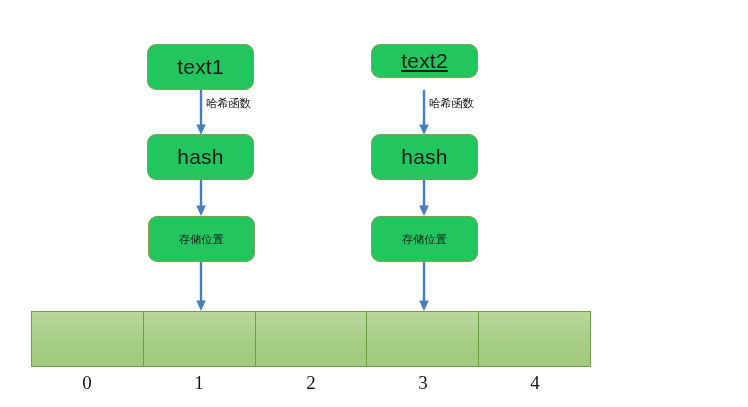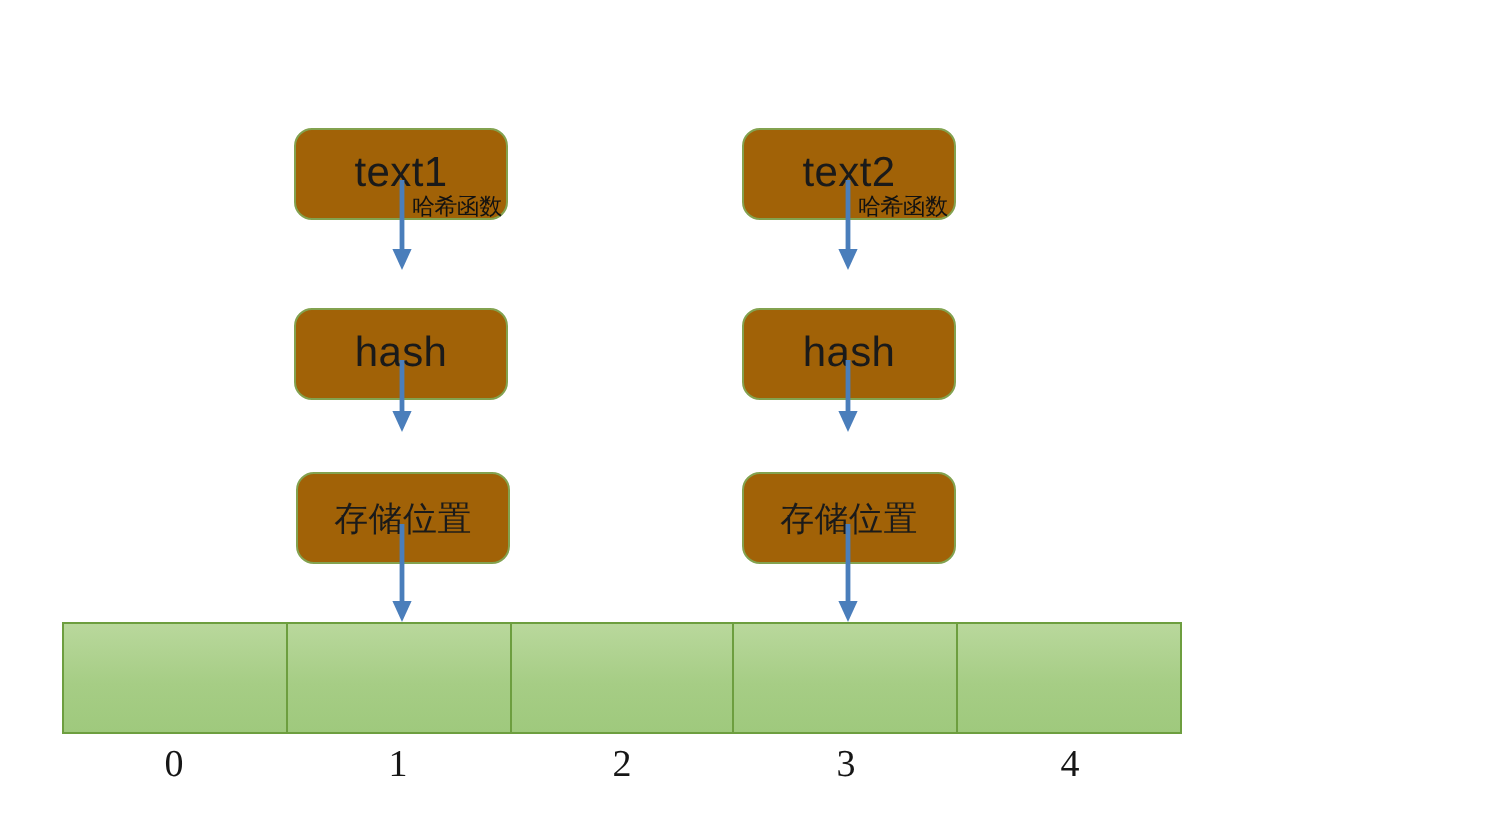--- a/index.html
+++ b/index.html
@@ -11,36 +11,35 @@
     position: relative;
     width: 748px;
     height: 407px;
     background: #ffffff;
     font-family: "Liberation Sans", "DejaVu Sans", sans-serif;
     overflow: hidden;
   }
   .node-box {
     position: absolute;
     box-sizing: border-box;
-    background: #a16207;
+    background: #22c55e;
     border: 1.4px solid #83a24f;
     border-radius: 9px;
     display: flex;
     align-items: center;
     justify-content: center;
     color: #1a1a1a;
     letter-spacing: 0.2px;
-    margin-top: 20px;
   }
   .node-box.latin {
     font-size: 21px;
     font-family: "Liberation Sans", "DejaVu Sans", sans-serif;
   }
   .node-box.cjk {
-    font-size: 17px;
+    font-size: 11px;
     font-family: "DejaVu Sans", "Liberation Sans", sans-serif;
   }
   .edge {
     position: absolute;
   }
   .edge svg {
     display: block;
     overflow: visible;
   }
   .edge-label {
@@ -104,21 +103,21 @@
 
   <div class="node-box cjk" style="left:148px; top:216px; width:107px; height:46px;">存储位置</div>
 
   <div class="edge" style="left:194px; top:262px;">
     <svg width="14" height="50" viewBox="0 0 14 50">
       <line x1="7" y1="0" x2="7" y2="40" stroke="#4a7ebb" stroke-width="2.4"></line>
       <polygon points="7,49 2.2,38.5 11.8,38.5" fill="#4a7ebb"></polygon>
     </svg>
   </div>
 
-  <div class="node-box latin" style="left:371px; top:44px; width:107px; height:46px;">text2</div>
+  <div class="node-box latin" style="left:371px; top:44px; width:107px; height:34px;text-decoration:underline;">text2</div>
 
   <div class="edge" style="left:417px; top:90px;">
     <svg width="14" height="46" viewBox="0 0 14 46">
       <line x1="7" y1="0" x2="7" y2="36" stroke="#4a7ebb" stroke-width="2.4"></line>
       <polygon points="7,45 2.2,34.5 11.8,34.5" fill="#4a7ebb"></polygon>
     </svg>
   </div>
   <div class="edge-label" style="left:429px; top:96px;">哈希函数</div>
 
   <div class="node-box latin" style="left:371px; top:134px; width:107px; height:46px;">hash</div>

